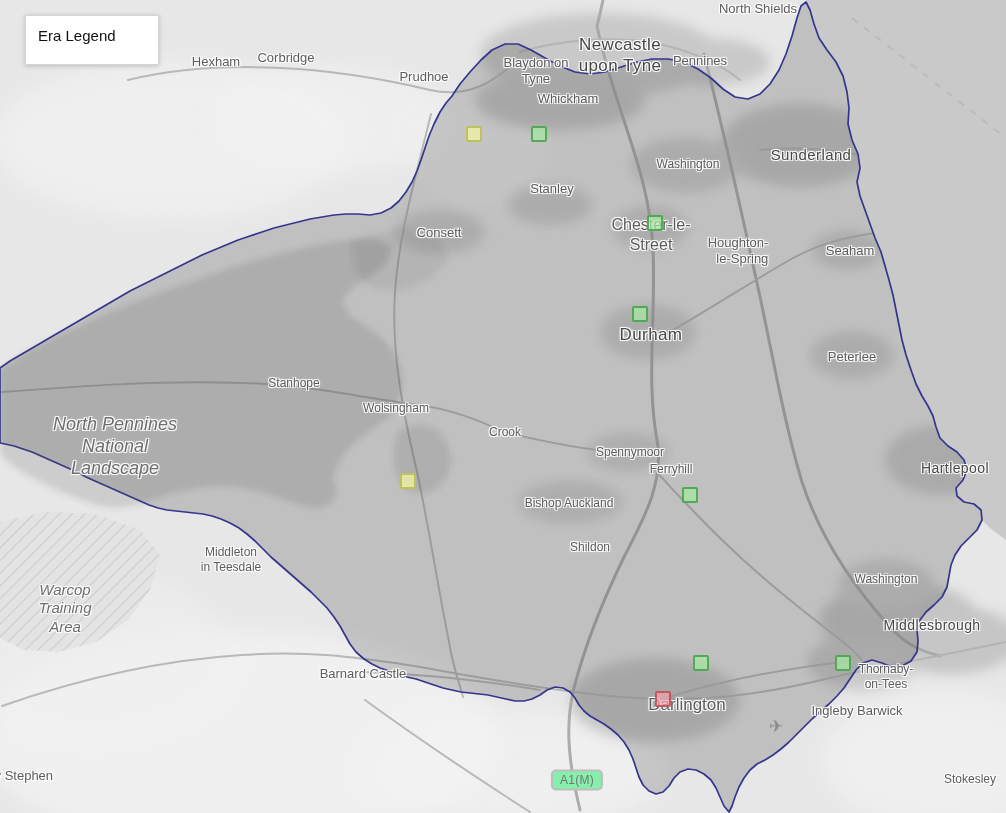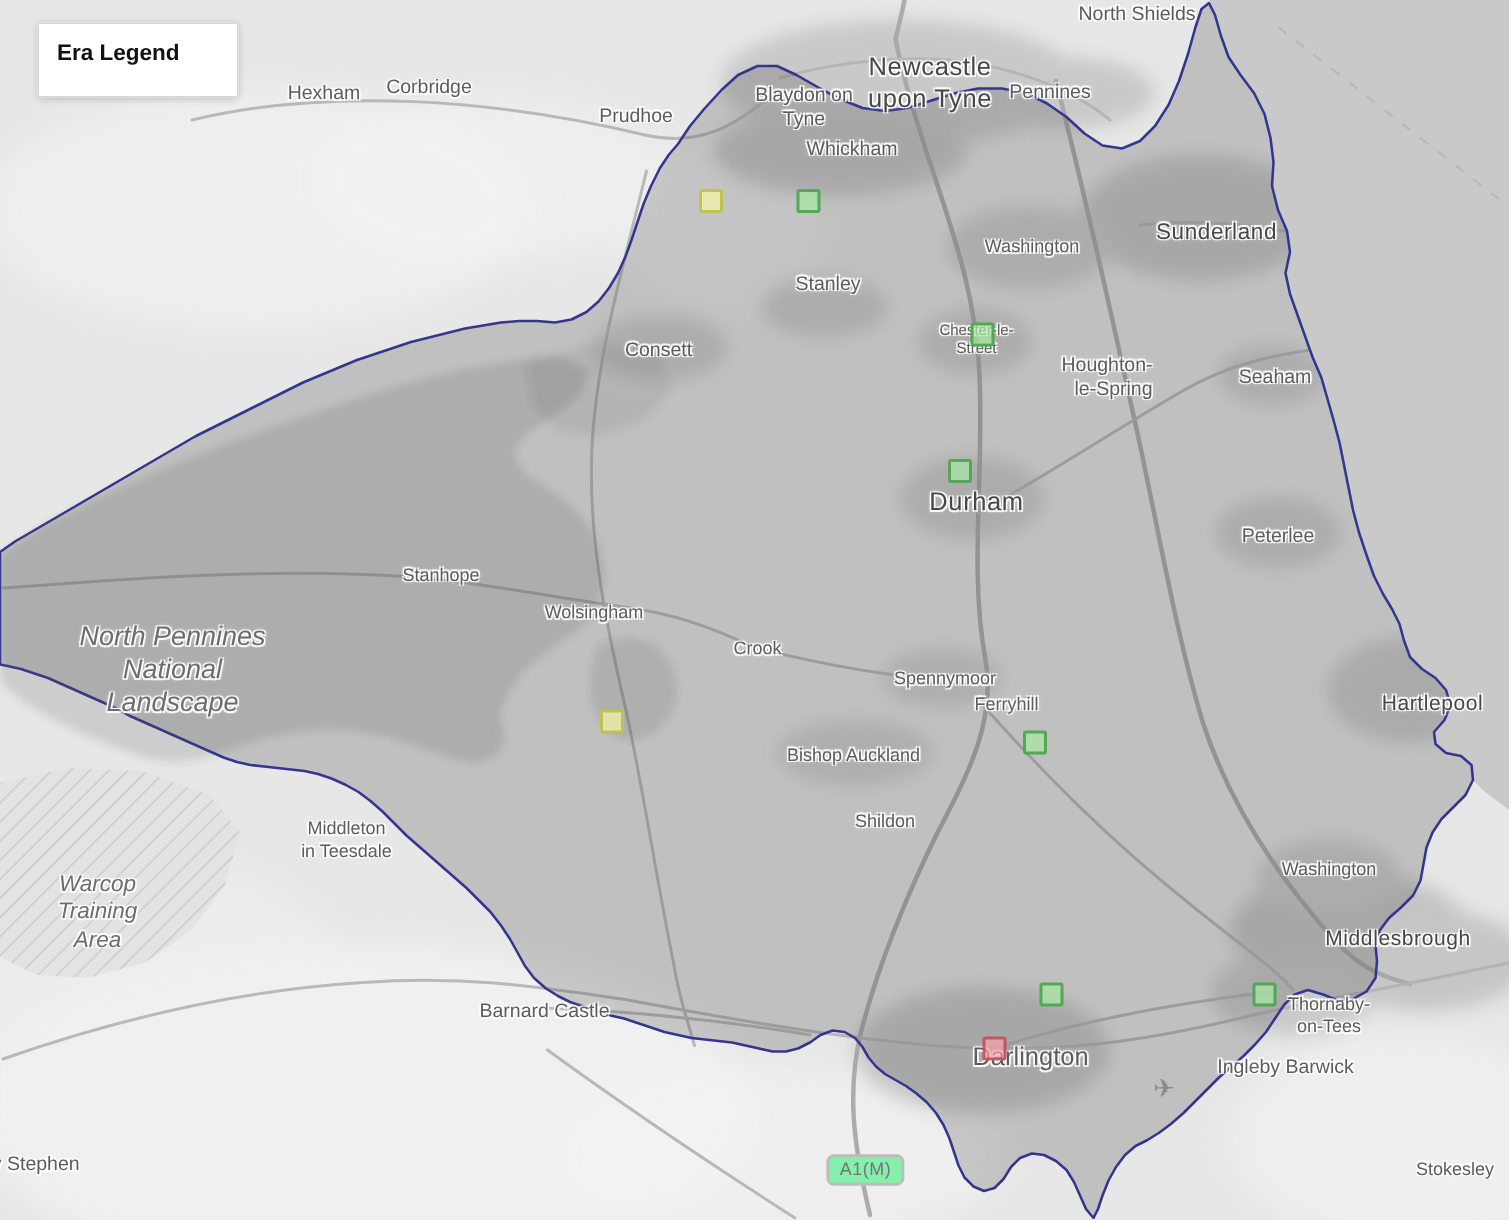--- a/index.html
+++ b/index.html
@@ -29,21 +29,21 @@
     color:#757575;font-size:12px;padding:1px 7px 2px;letter-spacing:.3px;
   }
   .plane{
     position:absolute;transform:translate(-50%,-50%);
     color:#8a8a8a;font-size:17px;
   }
   .legend{
     position:absolute;left:25px;top:15px;width:108px;
     background:#ffffff;border:1px solid #d5d5d5;
     box-shadow:0 1px 5px rgba(0,0,0,.2);
-    padding:11px 12px 13px;z-index:50;font-weight:bold;
+    padding:11px 12px 13px;z-index:50;
   }
   .legend-title{font-size:15px;color:#111;margin-bottom:7px;}
   .legend-item{display:flex;align-items:center;gap:9px;margin-top:7px;}
   .legend-swatch{width:11px;height:11px;border:2px solid;flex:0 0 auto;}
   .legend-label{font-size:15px;color:#111;}
 </style>
 </head>
 <body>
 
 <div id="viewport">
@@ -137,21 +137,21 @@
       <div class="map-label xl" style="left: 811px; top: 146px; font-size: 15px;">Sunderland</div>
       <div class="map-label" style="left: 216px; top: 54px; font-size: 13px;">Hexham</div>
       <div class="map-label" style="left: 286px; top: 50px; font-size: 13px;">Corbridge</div>
       <div class="map-label" style="left: 424px; top: 69px; font-size: 13px;">Prudhoe</div>
       <div class="map-label" style="left: 536px; top: 55px; font-size: 13px;">Blaydon on
 Tyne</div>
       <div class="map-label" style="left: 568px; top: 91px; font-size: 13px;">Whickham</div>
       <div class="map-label" style="left: 688px; top: 157px; font-size: 12px;">Washington</div>
       <div class="map-label" style="left: 552px; top: 181px; font-size: 13px;">Stanley</div>
       <div class="map-label" style="left: 439px; top: 225px; font-size: 13px;">Consett</div>
-      <div class="map-label" style="left: 651px; top: 215px; font-size: 10px;">Chester-le-
+      <div class="map-label" style="left: 651px; top: 215px; font-size: 16px;">Chester-le-
 Street</div>
       <div class="map-label" style="left: 738px; top: 235px; font-size: 13px; text-align: right;">Houghton-
 le-Spring</div>
       <div class="map-label" style="left: 850px; top: 243px; font-size: 13px;">Seaham</div>
       <div class="map-label xl" style="left: 651px; top: 325px; font-size: 17px;">Durham</div>
       <div class="map-label" style="left: 852px; top: 349px; font-size: 13px;">Peterlee</div>
       <div class="map-label" style="left: 294px; top: 376px; font-size: 12px;">Stanhope</div>
       <div class="map-label" style="left: 396px; top: 401px; font-size: 12px;">Wolsingham</div>
       <div class="map-label" style="left: 505px; top: 425px; font-size: 12px;">Crook</div>
       <div class="map-label" style="left: 630px; top: 445px; font-size: 12px;">Spennymoor</div>

